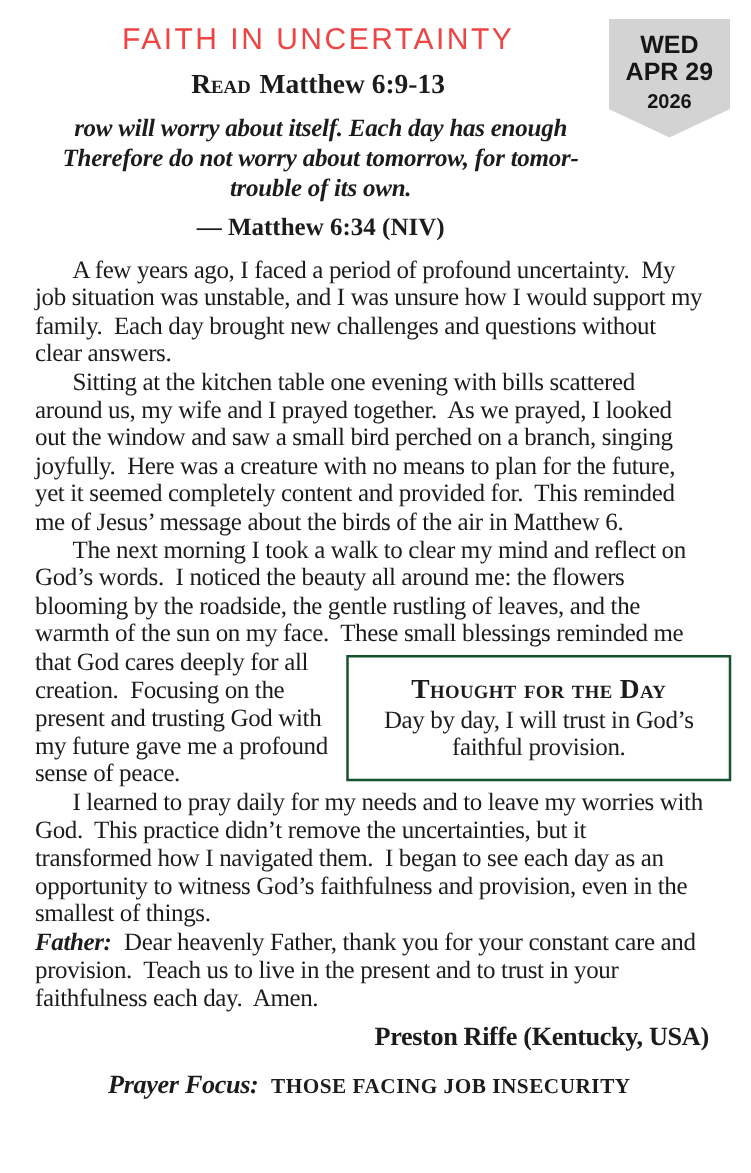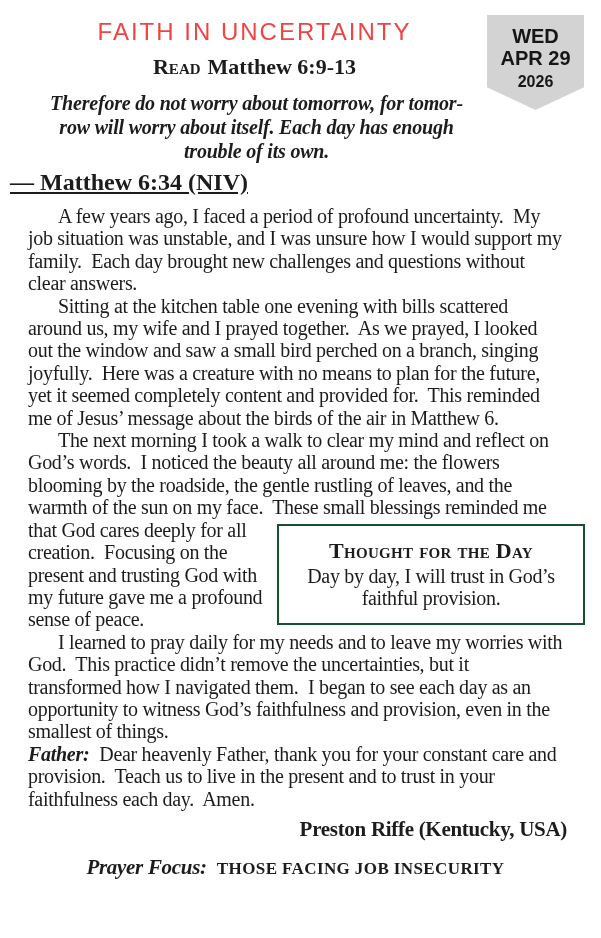--- a/index.html
+++ b/index.html
@@ -41,22 +41,22 @@
   .scripture {
     margin:11px 98px 0 10px;
     text-align:center;
     font-weight:bold; font-style:italic;
     font-size:20px; line-height:24px;
     letter-spacing:-0.2px;
   }
   .scripture .line { white-space:nowrap; }
   .attribution {
     margin:6px 98px 0 10px;
-    font-weight:bold;
-    font-size:24px; line-height:26px;text-decoration:underline;
+    text-align:center; font-weight:bold;
+    font-size:20px; line-height:26px;
   }
 
   
   .body { margin:10px 38px 0 28px; font-size:20px; line-height:22.4px; letter-spacing:-0.3px; }
   .para { margin:0; text-indent:30px; white-space:pre-wrap; }
   .para.noindent { text-indent:0; }
   .prayer-label { font-weight:bold; font-style:italic; margin-right:10px; }
 
   
   .thought-float { float:right; width:308px; margin:5px -22px 3px 14px; text-indent:0; }
@@ -87,22 +87,22 @@
     <div class="dt">APR 29</div>
     <div class="yr">2026</div>
   </div>
 
   <div class="header">
     <div class="title">FAITH IN UNCERTAINTY</div>
     <div class="read-line"><span class="read-label">Read</span><span>Matthew 6:9-13</span></div>
   </div>
 
   <div class="scripture">
+    <div class="line">row will worry about itself.  Each day has enough</div>
     <div class="line">Therefore do not worry about tomorrow, for tomor-</div>
-    <div class="line">row will worry about itself.  Each day has enough</div>
     <div class="line">trouble of its own.</div>
   </div>
   <div class="attribution">— Matthew 6:34 (NIV)</div>
 
   <div class="body">
     <p class="para">A few years ago, I faced a period of profound uncertainty.  My job situation was unstable, and I was unsure how I would support my family.  Each day brought new challenges and questions without clear answers.</p>
     <p class="para">Sitting at the kitchen table one evening with bills scattered around us, my wife and I prayed together.  As we prayed, I looked out the window and saw a small bird perched on a branch, singing joyfully.  Here was a creature with no means to plan for the future, yet it seemed completely content and provided for.  This reminded me of Jesus’ message about the birds of the air in Matthew 6.</p>
     <p class="para"><span>The next morning I took a walk to clear my mind and reflect on God’s words.  I noticed the beauty all around me: the flowers blooming by the roadside, the gentle rustling of leaves, and the warmth of the sun on my face.  These small </span><span class="thought-float"><span class="thought-box" style="display:block">
             <span class="thought-head" style="display:block">Thought for the Day</span>
             <span class="thought-text" style="display:block">Day by day, I will trust in God’s faithful provision.</span>

